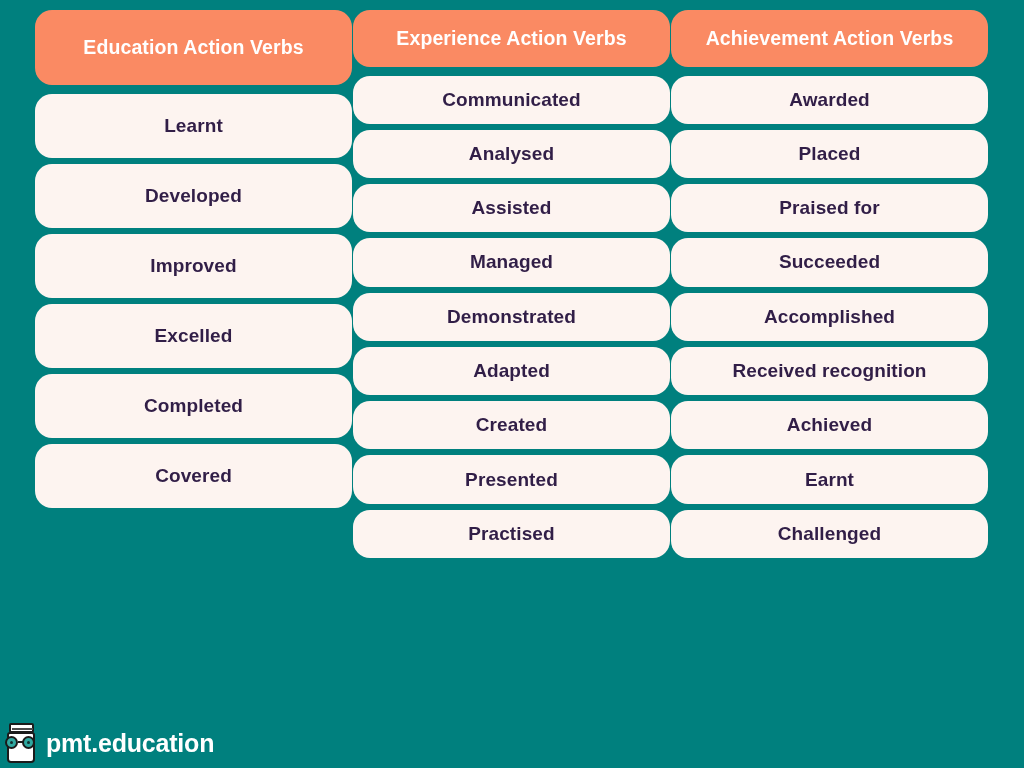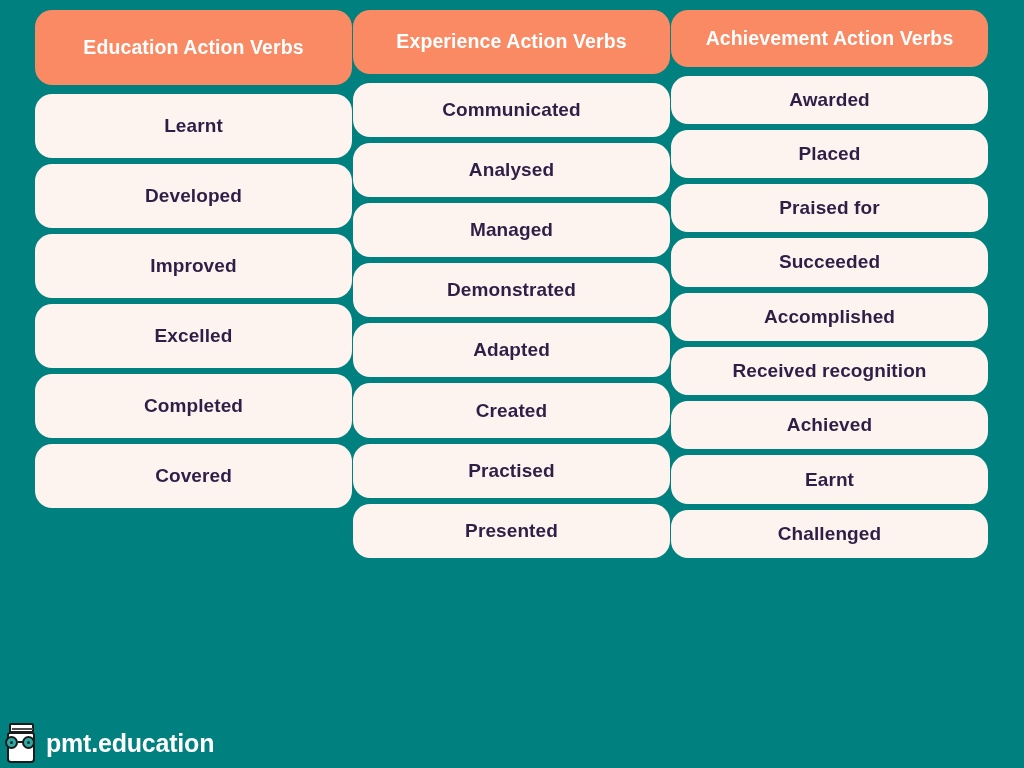--- a/index.html
+++ b/index.html
@@ -174,26 +174,27 @@
     <div class="card verb">Improved</div>
     <div class="card verb">Excelled</div>
     <div class="card verb">Completed</div>
     <div class="card verb">Covered</div>
   </div>
 
   <div class="column">
     <div class="card header">Experience Action Verbs</div>
     <div class="card verb">Communicated</div>
     <div class="card verb">Analysed</div>
+    <div class="card verb">Assisted</div>
     <div class="card verb">Managed</div>
     <div class="card verb">Demonstrated</div>
     <div class="card verb">Adapted</div>
     <div class="card verb">Created</div>
+    <div class="card verb">Presented</div>
     <div class="card verb">Practised</div>
-    <div class="card verb">Presented</div>
   </div>
 
   <div class="column">
     <div class="card header">Achievement Action Verbs</div>
     <div class="card verb">Awarded</div>
     <div class="card verb">Placed</div>
     <div class="card verb">Praised for</div>
     <div class="card verb">Succeeded</div>
     <div class="card verb">Accomplished</div>
     <div class="card verb">Received recognition</div>

